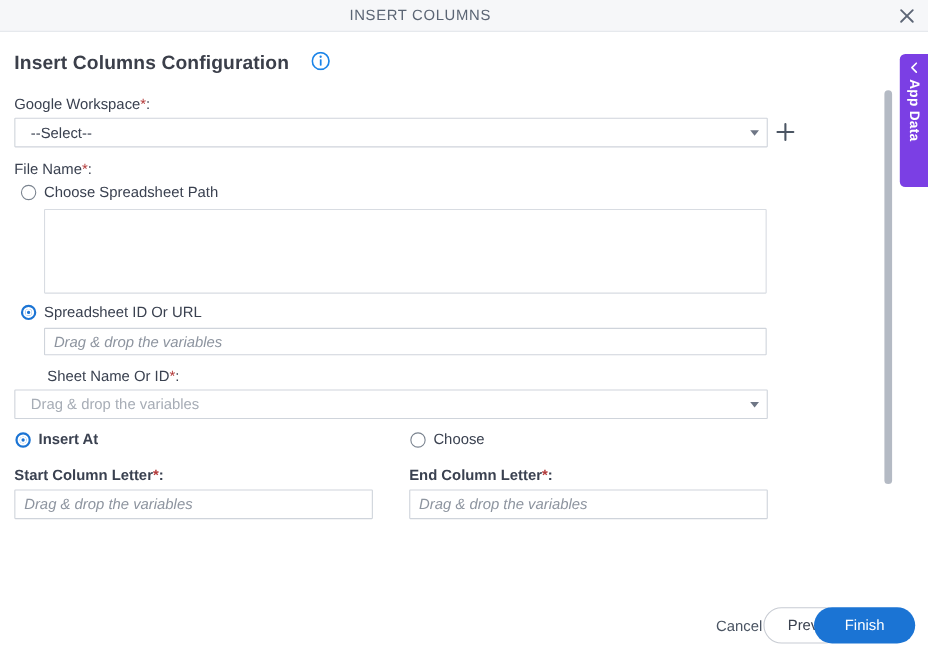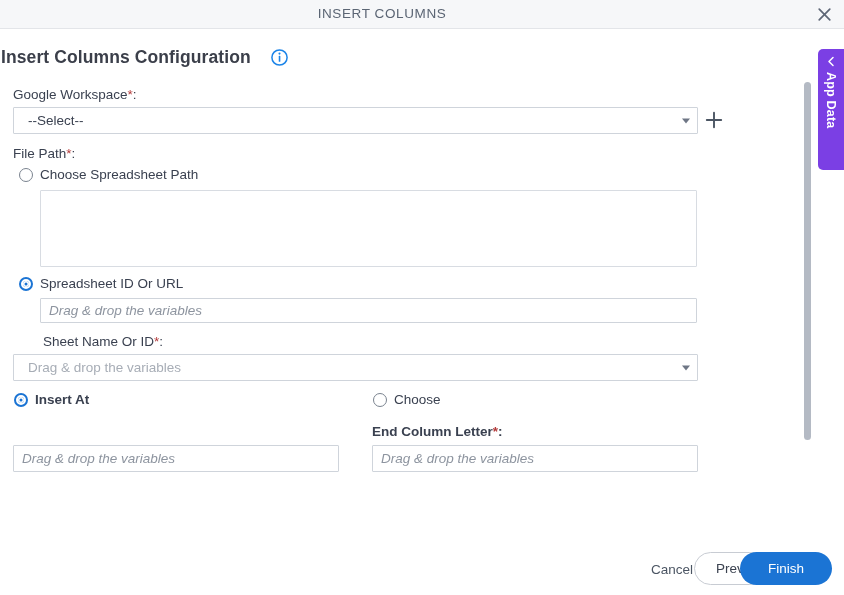--- a/index.html
+++ b/index.html
@@ -41,22 +41,22 @@
   .close-btn svg { display: block; }
 
   
   .scrollview {
     position: absolute; left: 0; top: 29px;
     width: 844px; height: 483px;
     overflow: hidden;
     background: #ffffff;
   }
   .page-title-row {
-    position: absolute; left: 1px; top: 18px;
-    display: flex; align-items: center; gap: 20px;
+    position: absolute; left: 13px; top: 18px;
+    display: flex; align-items: flex-start; gap: 20px;
   }
   .page-title {
     font-size: 17.5px; font-weight: bold; color: #3b3f4a;
     letter-spacing: .1px;
   }
   .info-icon { display: block; }
 
   .label {
     position: absolute;
     font-size: 13.5px;
@@ -243,21 +243,21 @@
       <span class="val">--Select--</span>
       <span class="caret"></span>
     </div>
     <div class="plus-btn" style="left:703px; top:80px;">
       <svg width="20" height="20" viewBox="0 0 20 20" aria-hidden="true">
         <path d="M10 2.8 V17.2 M2.8 10 H17.2" stroke="#4b5563" stroke-width="1.9" stroke-linecap="round"></path>
       </svg>
     </div>
 
     <div class="label" style="left:13px; top:117px;">
-      <span>File Path</span><span class="req">*</span><span>:</span>
+      <span>File Name</span><span class="req">*</span><span>:</span>
     </div>
 
     <div class="radio-row" style="left:19px; top:138px;">
       <span class="radio"></span>
       <span class="radio-label">Choose Spreadsheet Path</span>
     </div>
     <div class="textarea" style="left:40px; top:161px; width:657px; height:77px;"></div>
 
     <div class="radio-row" style="left:19px; top:247px;">
       <span class="radio checked"></span>
@@ -277,20 +277,23 @@
 
     <div class="radio-row" style="left:14px; top:363px;">
       <span class="radio checked"></span>
       <span class="radio-label bold">Insert At</span>
     </div>
     <div class="radio-row" style="left:373px; top:363px;">
       <span class="radio"></span>
       <span class="radio-label">Choose</span>
     </div>
 
+    <div class="label" style="left:13px; top:395px; font-weight:bold;">
+      <span>Start Column Letter</span><span class="req">*</span><span>:</span>
+    </div>
     <div class="field" style="left:13px; top:416px; width:326px; height:27px;">
       <span class="ph">Drag &amp; drop the variables</span>
     </div>
 
     <div class="label" style="left:372px; top:395px; font-weight:bold;">
       <span>End Column Letter</span><span class="req">*</span><span>:</span>
     </div>
     <div class="field" style="left:372px; top:416px; width:326px; height:27px;">
       <span class="ph">Drag &amp; drop the variables</span>
     </div>

